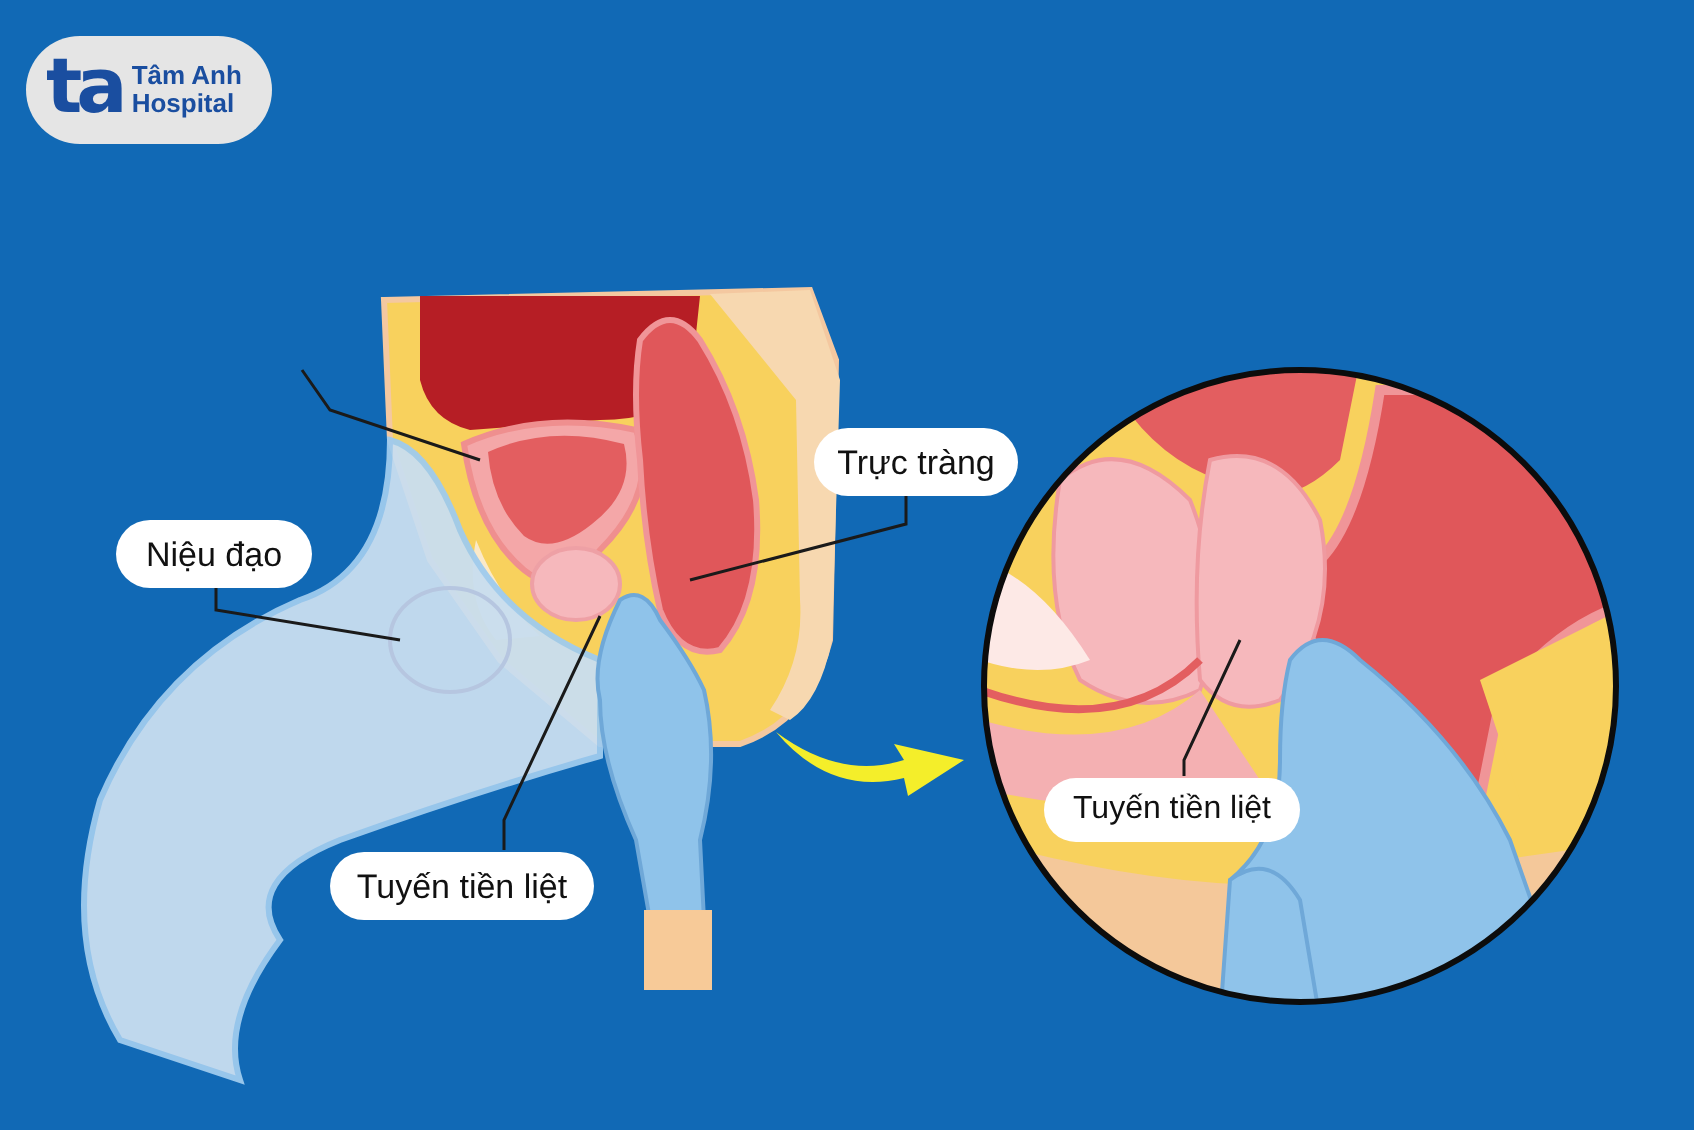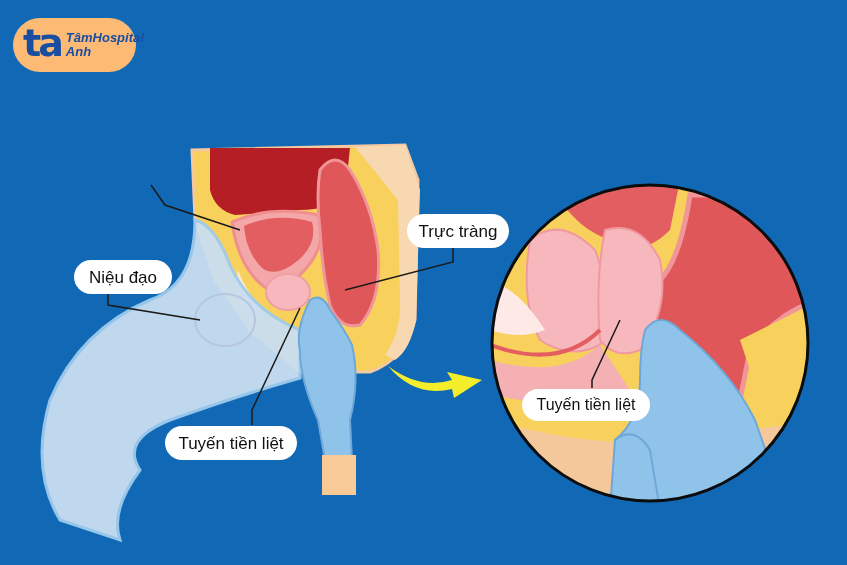--- a/index.html
+++ b/index.html
@@ -5,31 +5,31 @@
   html, body { margin: 0; padding: 0; }
   body {
     width: 847px; height: 565px; overflow: hidden;
     background: #1169b5;
     font-family: "Liberation Sans", sans-serif;
     position: relative;
   }
   .stage { position: absolute; left: 0; top: 0; width: 847px; height: 565px; }
   .logo {
     position: absolute; left: 13px; top: 18px; width: 123px; height: 54px;
-    background: #fdba74; border-radius: 27px;
+    background: #e5e5e5; border-radius: 27px;
     display: flex; align-items: center;
   }
   .logo-mark {
     font-family: "DejaVu Sans", sans-serif; font-weight: bold;
     color: #1a4ea0; font-size: 38px; letter-spacing: -3px;
     margin-left: 10px; line-height: 1; margin-top: -4px;
   }
   .logo-text {
-    display: flex; flex-direction: row; margin-left: 5px;
-    color: #1a4ea0; font-weight: bold; font-size: 13px; line-height: 14px; font-style: italic;
+    display: flex; flex-direction: column; margin-left: 5px;
+    color: #1a4ea0; font-weight: bold; font-size: 13px; line-height: 14px;
   }
   .label {
     position: absolute; background: #ffffff; color: #111;
     border-radius: 18px; font-size: 17px; line-height: 1;
     display: flex; align-items: center; justify-content: center;
     white-space: nowrap;
   }
   svg { position: absolute; left: 0; top: 0; }
 </style>
 </head>
@@ -105,18 +105,18 @@
   </svg>
 
   <div class="logo">
     <span class="logo-mark">ta</span>
     <div class="logo-text">
       <span>Tâm Anh</span>
       <span>Hospital</span>
     </div>
   </div>
 
-  <div class="label" style="left:74px; top:260px; width:98px; height:34px;">Niệu đạo</div>
+  <div class="label" style="left:58px; top:260px; width:98px; height:34px;">Niệu đạo</div>
   <div class="label" style="left:407px; top:214px; width:102px; height:34px;">Trực tràng</div>
   <div class="label" style="left:165px; top:426px; width:132px; height:34px;">Tuyến tiền liệt</div>
   <div class="label" style="left:522px; top:389px; width:128px; height:32px; font-size:16px;">Tuyến tiền liệt</div>
 
 </div>
 
 </body></html>

